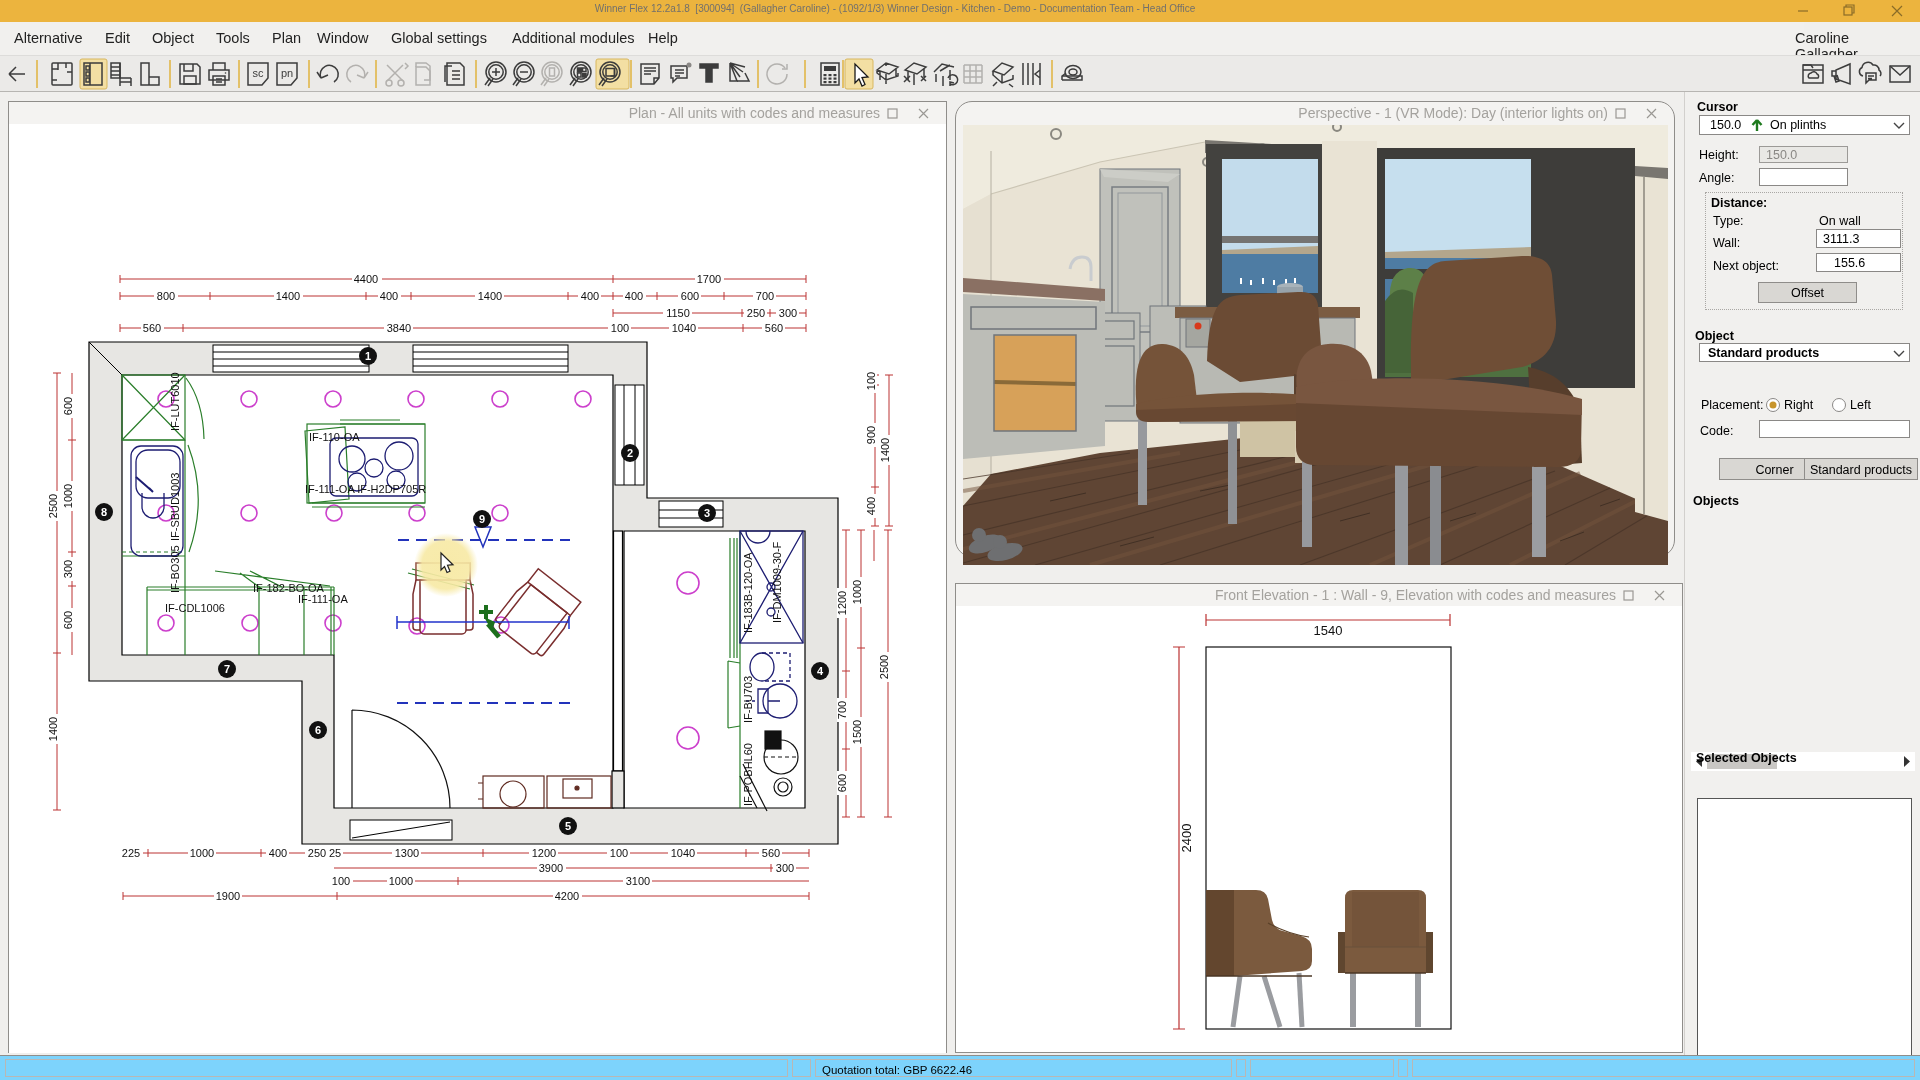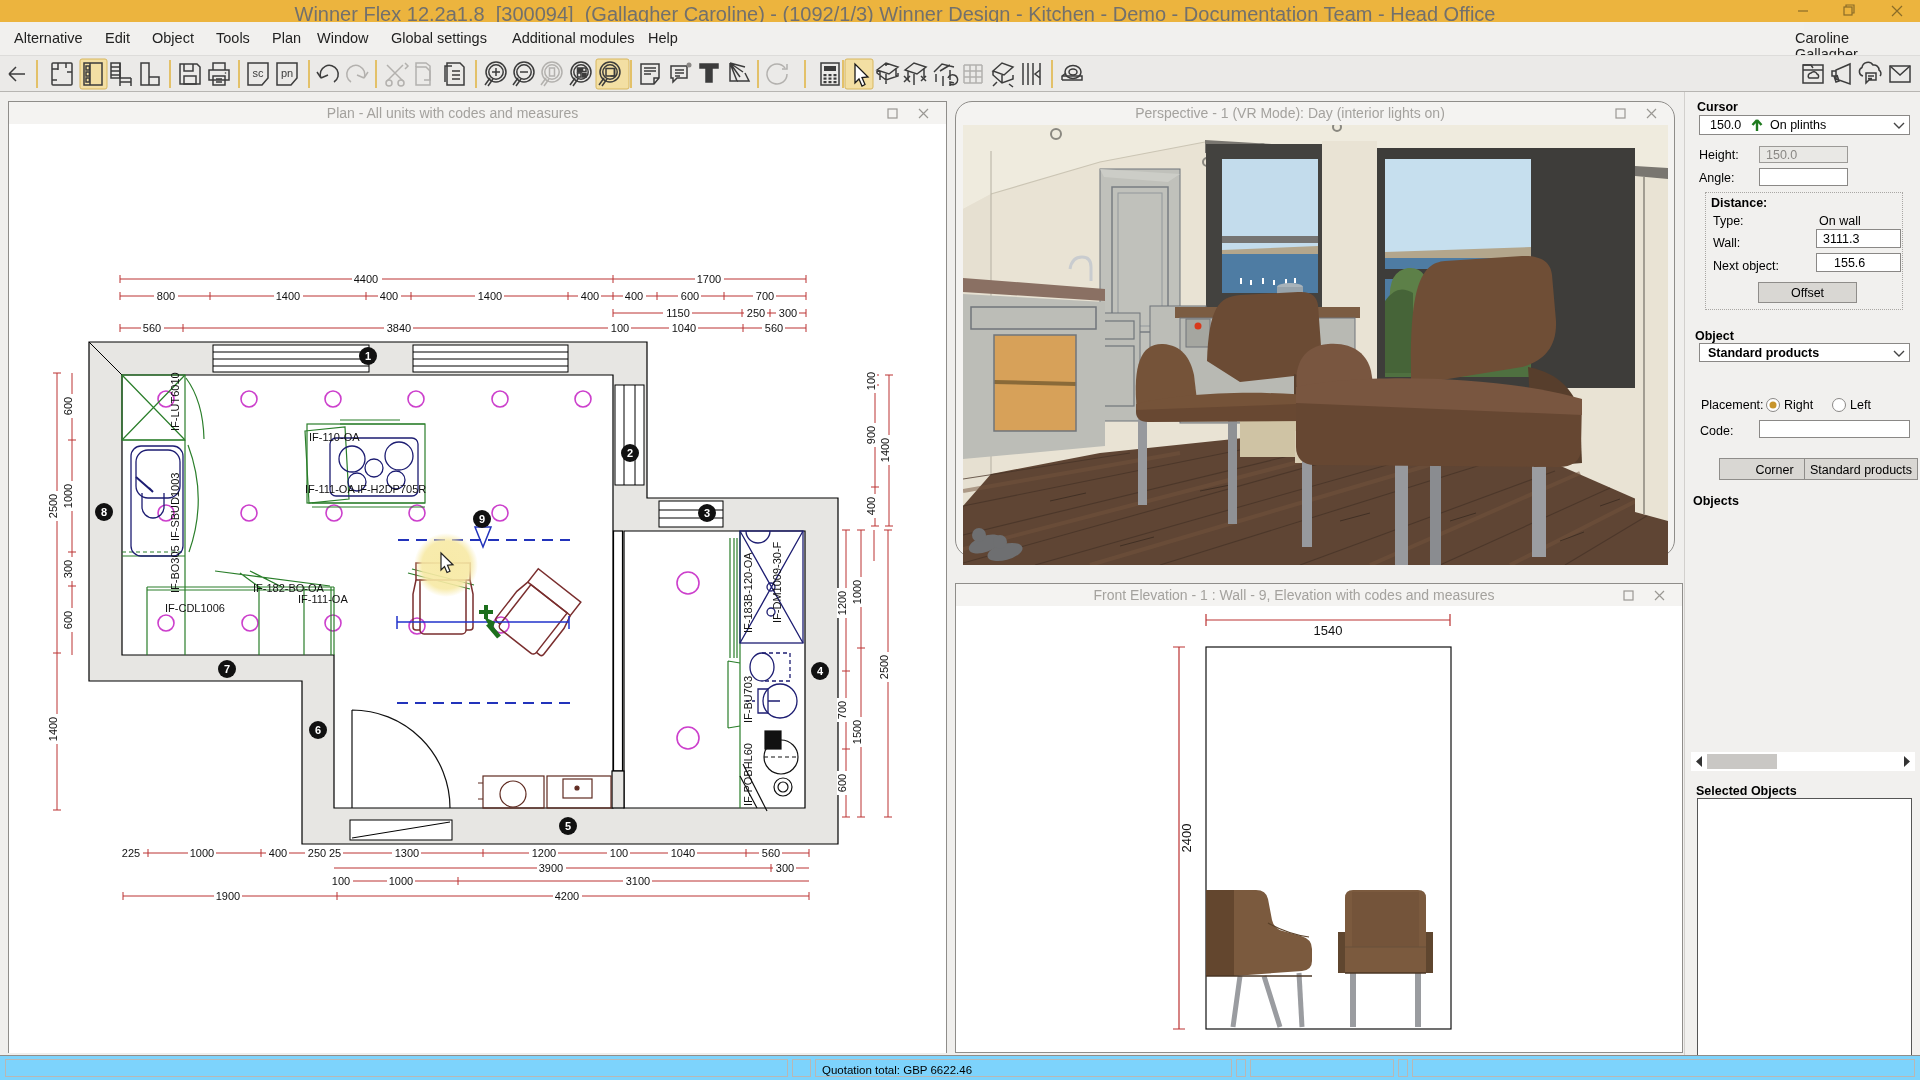--- a/index.html
+++ b/index.html
@@ -1,27 +1,27 @@
 <!DOCTYPE html>
 <html><head>
 <meta charset="utf-8">
 <style>
   html,body{margin:0;padding:0;width:1920px;height:1080px;overflow:hidden;
     font-family:"Liberation Sans",sans-serif;background:#f0efed;}
   .abs{position:absolute;}
   #titlebar{position:absolute;left:0;top:0;width:1920px;height:22px;background:#ecb43e;}
   #titletext{position:absolute;left:0;top:3px;width:1790px;text-align:center;
-    font-size:20px;color:#72706c;}
+    font-size:10px;color:#72706c;}
   #menubar{position:absolute;left:0;top:22px;width:1804px;height:33px;background:#f1f0ee;}
   .menu{position:absolute;top:8px;font-size:14.5px;color:#222;}
   #toolbar{position:absolute;left:0;top:55px;width:1920px;height:37px;background:#ebeae8;
     border-top:1px solid #dddcda;border-bottom:1px solid #b7b5b2;box-sizing:border-box;}
   #mdi{position:absolute;left:0;top:92px;width:1684px;height:963px;background:#f0efed;}
   .win{position:absolute;background:#f4f3f1;border:1px solid #8f8d8a;box-sizing:border-box;}
-  .wtitle{position:absolute;left:8px;top:0;width:100%;height:22px;text-align:center;
+  .wtitle{position:absolute;left:0;top:0;width:100%;height:22px;text-align:right;
     font-size:14px;color:#a4a29e;padding-top:3px;padding-right:66px;box-sizing:border-box;}
   .wbtns{position:absolute;top:5px;right:14px;width:46px;height:13px;}
   #statusbar{position:absolute;left:0;top:1055px;width:1920px;height:25px;background:#7dd3fc;
     border-top:1px solid #8f8d8a;box-sizing:border-box;}
   .seg{position:absolute;top:3px;height:18px;border:1px solid #b9b7b4;box-sizing:border-box;}
   #sidebar{position:absolute;left:1684px;top:92px;width:236px;height:988px;background:#f1f0ee;border-left:1px solid #d2d0cd;box-sizing:border-box;}
   .lbl{position:absolute;font-size:12.5px;color:#000;}
   .bold{font-weight:bold;}
   .inp{position:absolute;background:#fff;border:1px solid #8a8886;box-sizing:border-box;
     font-size:12.5px;}
@@ -925,21 +925,21 @@
   <div class="lbl bold" style="left:8px;top:402px;">Objects</div>
   <div class="abs" style="left:6px;top:660px;width:224px;height:19px;background:#fff;">
     <svg class="abs" style="left:2px;top:3px" width="12" height="13">
         <path d="M9 1 l-6 5.5 l6 5.5" fill="#333"></path>
       </svg>
     <div class="abs" style="left:16px;top:2px;width:70px;height:15px;background:#c9c7c4;"></div>
     <svg class="abs" style="right:2px;top:3px" width="12" height="13">
         <path d="M3 1 l6 5.5 l-6 5.5" fill="#333"></path>
       </svg>
   </div>
-  <div class="lbl bold" style="left:11px;top:692px;">Selected Objects</div>
+  <div class="lbl bold" style="left:11px;top:659px;">Selected Objects</div>
   <div class="abs" style="left:12px;top:706px;width:213px;height:260px;background:#fff;border:1px solid #555;"></div>
 </div>
 
 <div id="statusbar">
   <div class="seg" style="left:5px;width:783px;"></div>
   <div class="seg" style="left:792px;width:19px;"></div>
   <div class="seg" style="left:815px;width:417px;font-size:11.5px;padding:4px 0 0 6px;">Quotation total: GBP 6622.46</div>
   <div class="seg" style="left:1236px;width:10px;"></div>
   <div class="seg" style="left:1250px;width:144px;"></div>
   <div class="seg" style="left:1398px;width:10px;"></div>

